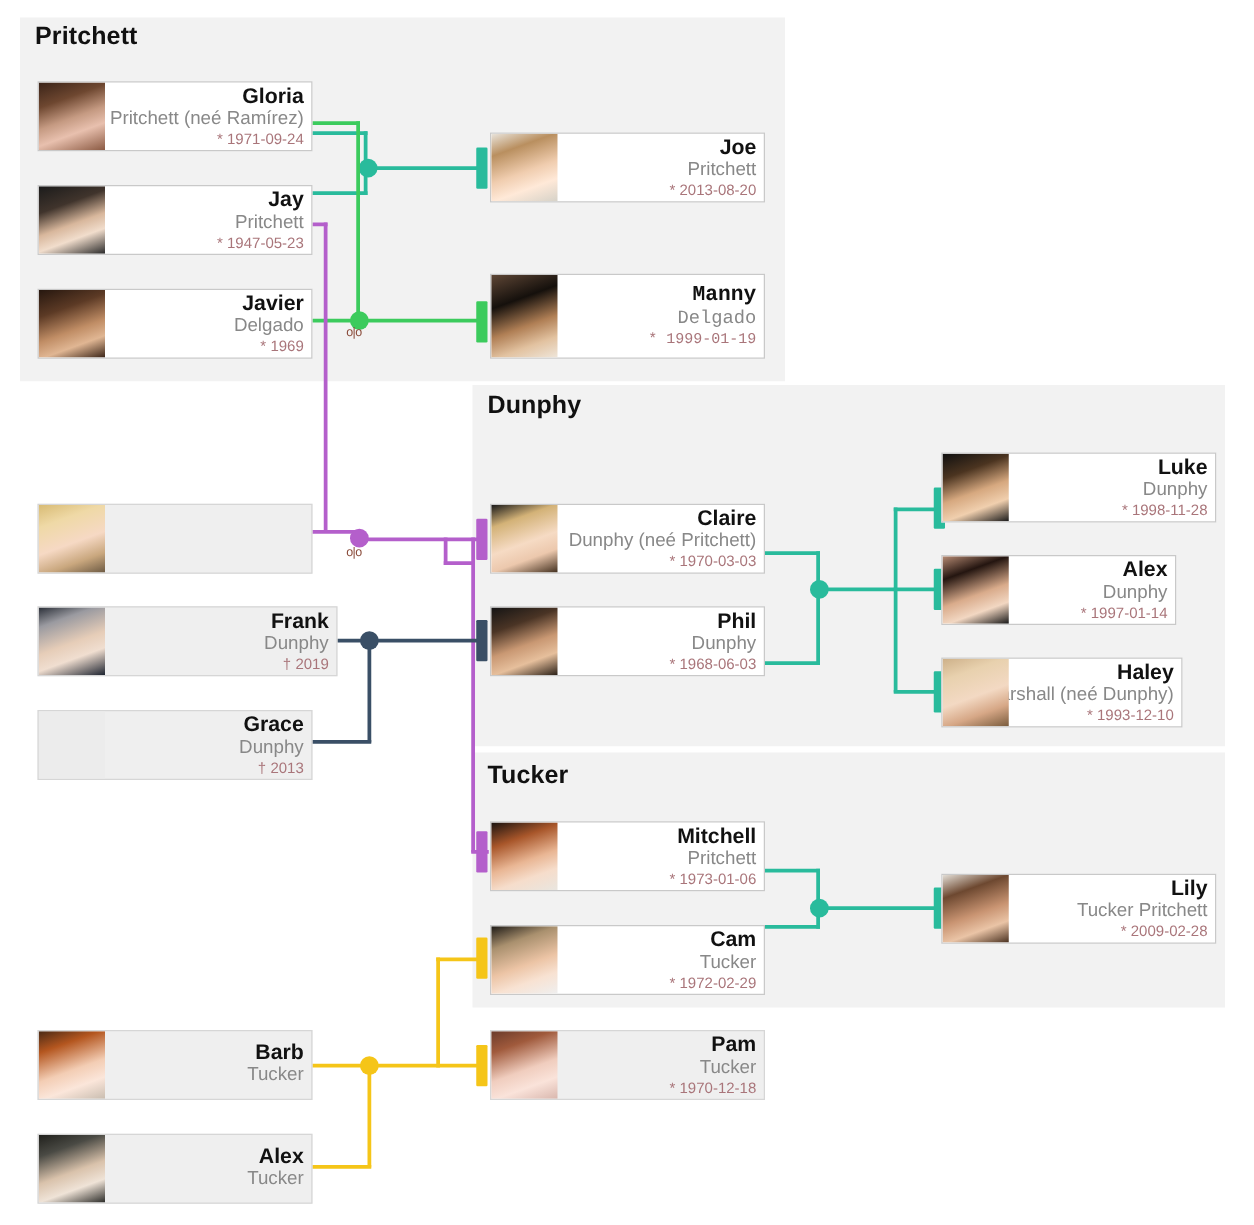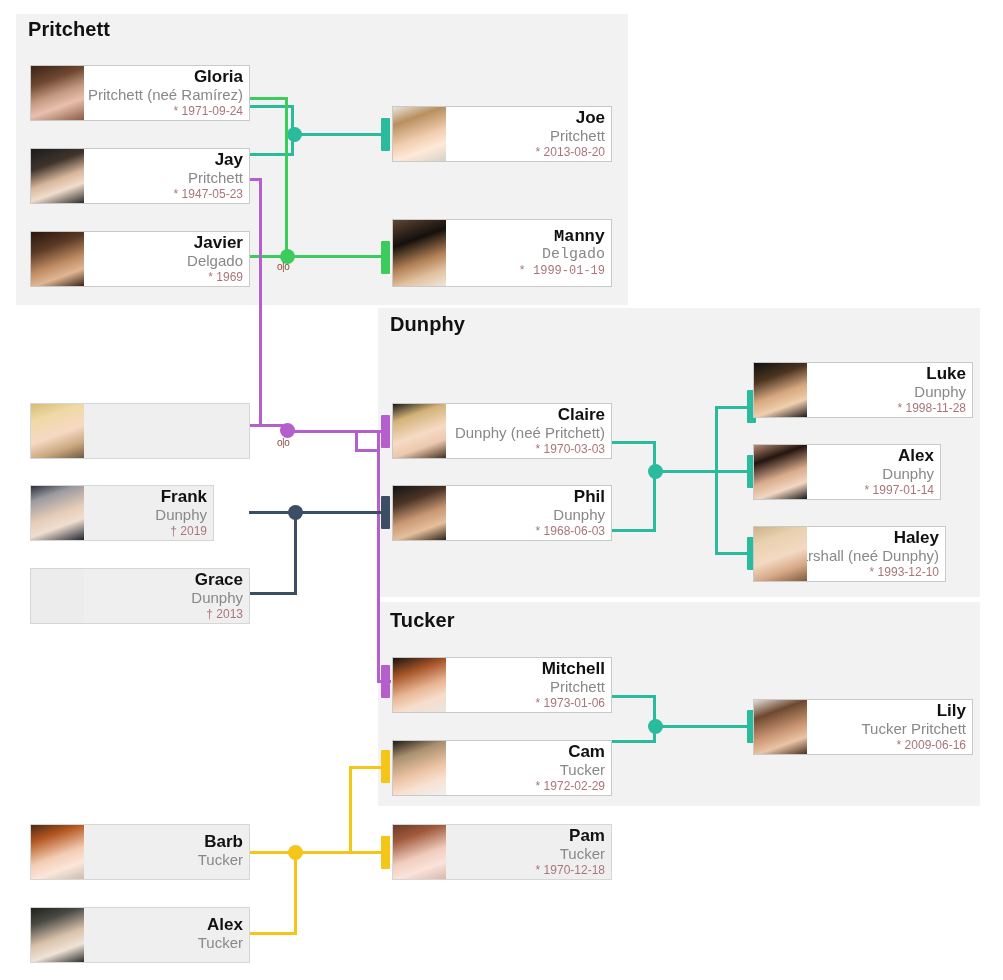--- a/index.html
+++ b/index.html
@@ -212,21 +212,21 @@
       <div class="p-given">Manny</div>
       <div class="p-surname">Delgado</div>
       <div class="p-dates">* 1999-01-19</div>
     </div>
   </div>
 
   <div class="person dead" style="left:30px;top:403px;width:220px;height:56px;">
     <div class="photo" style="background:linear-gradient(160deg,#d8bb74 0%,#efd9a6 25%,#f6d9c4 55%,#c9a77e 78%,#6d5a43 100%);"></div>
   </div>
 
-  <div class="person dead" style="left:30px;top:485px;width:184px;height:56px;">
+  <div class="person dead" style="left:30px;top:485px;width:240px;height:56px;">
     <div class="photo" style="background:linear-gradient(160deg,#2a2f38 0%,#9a9aa0 22%,#e6cdb8 52%,#f0ded0 70%,#1e2430 100%);"></div>
     <div class="info">
       <div class="p-given">Frank</div>
       <div class="p-surname">Dunphy</div>
       <div class="p-dates">† 2019</div>
     </div>
   </div>
 
   <div class="person dead" style="left:30px;top:568px;width:220px;height:56px;">
     <div class="photo" style="background:#ececec;"></div>
@@ -298,21 +298,21 @@
       <div class="p-surname">Tucker</div>
       <div class="p-dates">* 1972-02-29</div>
     </div>
   </div>
 
   <div class="person" style="left:753px;top:699px;width:220px;height:56px;">
     <div class="photo" style="background:linear-gradient(160deg,#e3ded6 0%,#6d4830 26%,#c99472 56%,#eac4a6 76%,#4a3120 100%);"></div>
     <div class="info">
       <div class="p-given">Lily</div>
       <div class="p-surname">Tucker Pritchett</div>
-      <div class="p-dates">* 2009-06-16</div>
+      <div class="p-dates">* 2009-02-28</div>
     </div>
   </div>
 
   <div class="person dead" style="left:30px;top:824px;width:220px;height:56px;">
     <div class="photo" style="background:linear-gradient(160deg,#4a2a16 0%,#b4561f 24%,#f3cdb4 56%,#fbe6da 76%,#c9bdb0 100%);"></div>
     <div class="info">
       <div class="p-given">Barb</div>
       <div class="p-surname">Tucker</div>
       <div class="p-dates"></div>
     </div>

